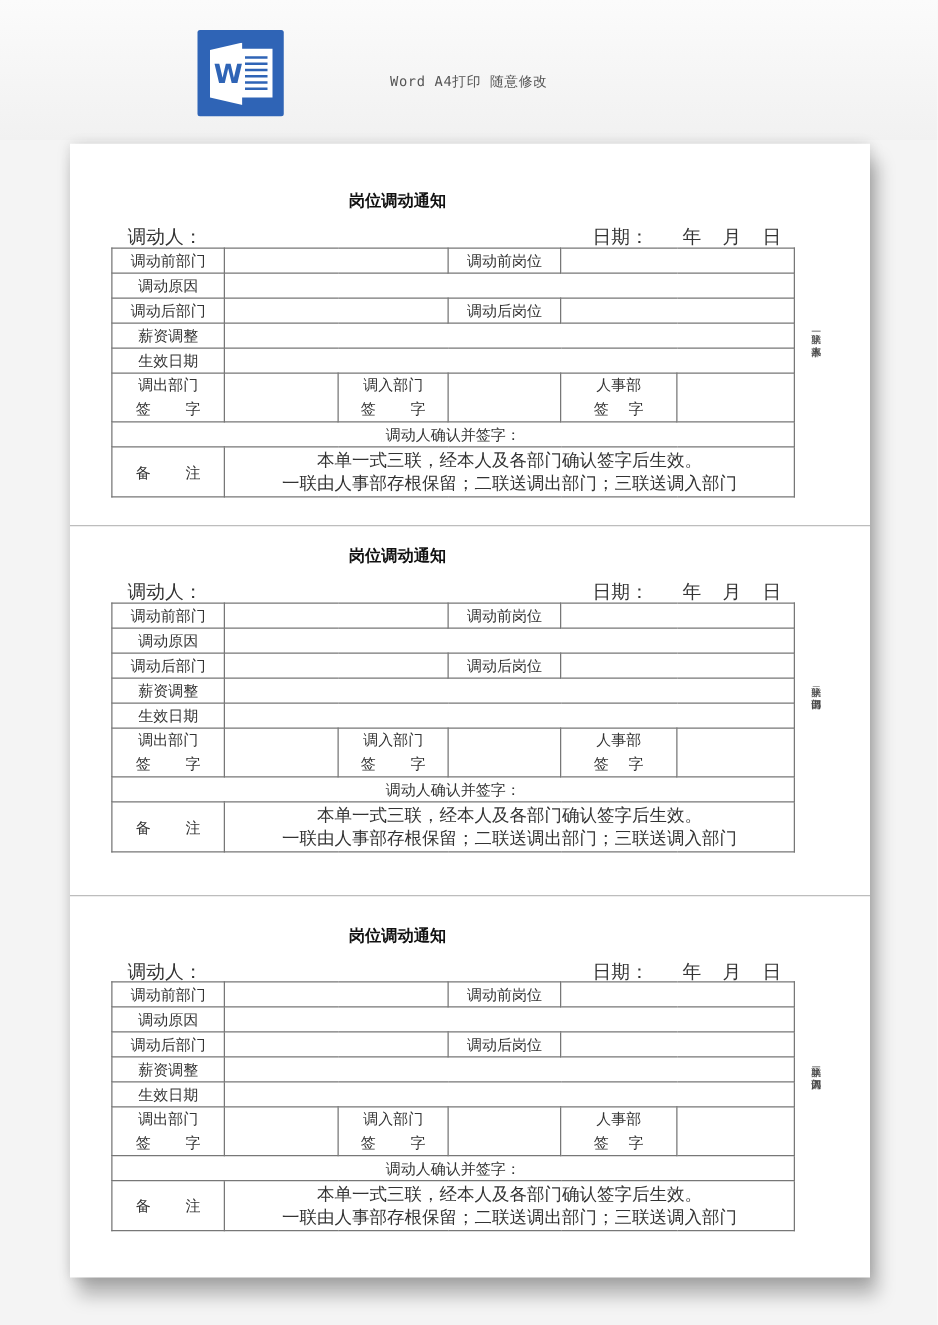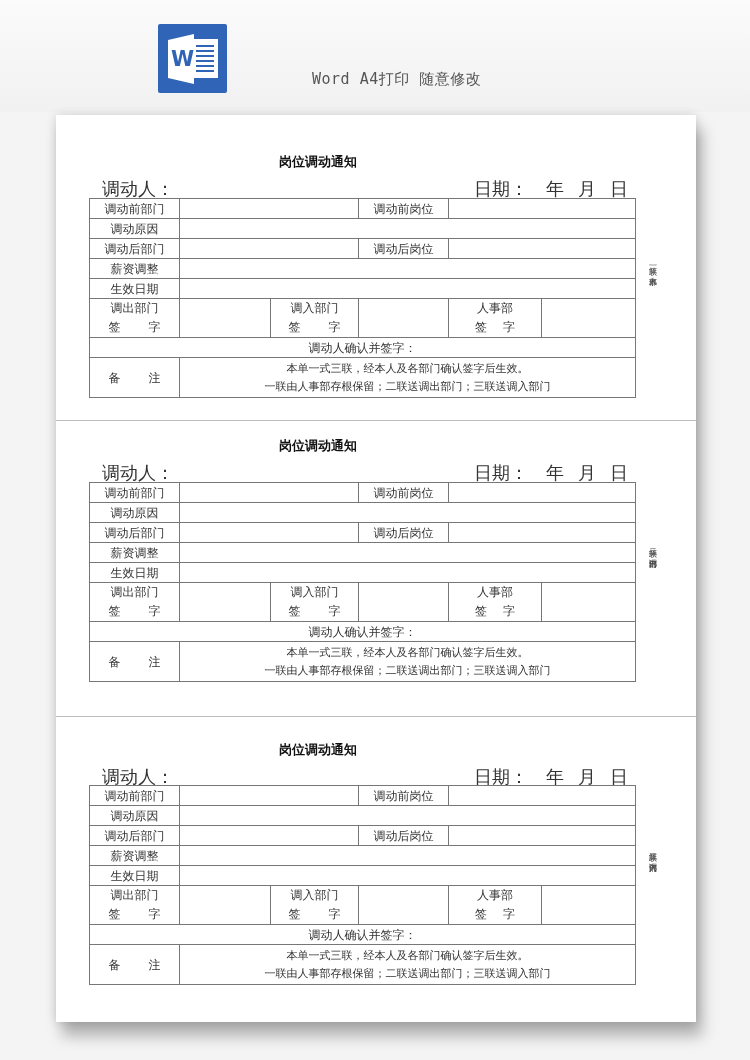--- a/index.html
+++ b/index.html
@@ -29,55 +29,55 @@
     position: absolute; left: 13px; top: 20px; width: 22px; height: 30px;
     font-family: "DejaVu Sans", sans-serif; font-weight: bold; font-size: 21px; color: #2f64b6;
     line-height: 30px; text-align: center;
   }
   .banner-title {
     position: absolute; left: 252px; top: 22px;
     font-family: "DejaVu Sans", sans-serif; font-size: 34px; letter-spacing: 1px; color: #2a2a2a;
     line-height: 48px; white-space: nowrap;
   }
   .banner-sub {
-    position: absolute; left: 312px; top: 70px;
-    font-family: "DejaVu Sans Mono", monospace; font-size: 15px; color: #555; letter-spacing: 0.5px;
+    position: absolute; left: 312px; top: 58px;
+    font-family: "DejaVu Sans Mono", monospace; font-size: 11px; color: #555; letter-spacing: 0.5px;
     white-space: nowrap;
   }
   .paper {
     position: absolute; left: 56px; top: 115px; width: 640px; height: 907px; background: #fff;
     box-shadow: 6px 14px 14px rgba(0,0,0,0.28), -2px 0 10px rgba(0,0,0,0.08), 2px 0 10px rgba(0,0,0,0.08);
   }
   .sep { position: absolute; left: 0; width: 640px; height: 0; border-top: 1px solid #bdbdbd; }
   .form { position: absolute; left: 0; width: 640px; height: 290px; }
   .form-title {
     position: absolute; left: 0; width: 524px; top: 0; text-align: center;
     font-family: "DejaVu Sans", sans-serif; font-weight: bold; font-size: 13px; line-height: 18px; color: #111;
   }
-  .hdr { position: absolute; top: 28px; font-size: 18px; line-height: 16px; color: #333; white-space: nowrap; }
+  .hdr { position: absolute; top: 28px; font-size: 15px; line-height: 16px; color: #333; white-space: nowrap; }
   .hdr-person { left: 46px; }
   .hdr-date { left: 418px; text-align: right; }
   .hdr-y { left: 490px; }
   .hdr-m { left: 522px; }
   .hdr-d { left: 554px; }
   table.grid {
     position: absolute; left: 33px; top: 45px; width: 546px;
     border-collapse: collapse; table-layout: fixed;
     font-size: 12px; color: #333;
   }
   table.grid td {
     border: 1px solid #777; height: 20px; text-align: center; vertical-align: middle;
     padding: 0; line-height: 18px; white-space: nowrap;
   }
   table.grid tr.sig td { height: 39px; }
   table.grid tr.remark td { height: 40px; }
   .two-line span { display: block; line-height: 19px; }
   .spread-wide { word-spacing: 24px; }
   .spread-mid { word-spacing: 12px; }
-  .note { font-size: 11px; line-height: 19px; color: #333; margin-top: 36px; }
+  .note { font-size: 14px; line-height: 19px; color: #333; margin-top: 36px; }
   .side-label {
     position: absolute; left: 589px; width: 12px;
     font-size: 8px; line-height: 10px; color: #444; text-align: center;
     writing-mode: vertical-rl; text-orientation: upright; letter-spacing: 0;
   }
   .side-label .gap { display: inline-block; height: 10px; }
 </style>
 </head>
 <body>
 

